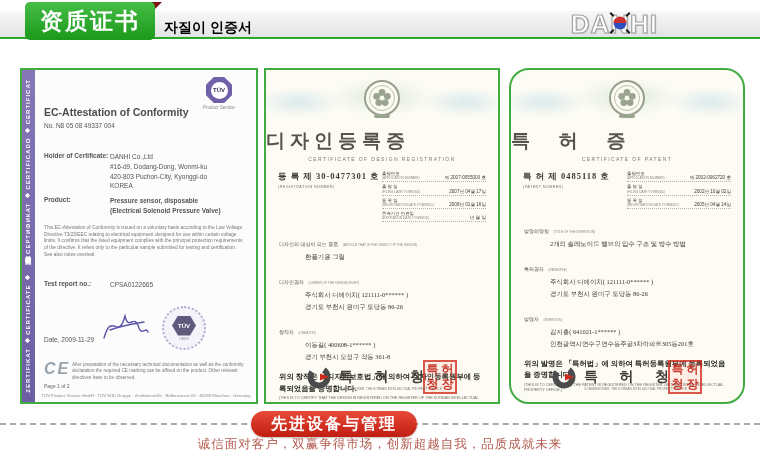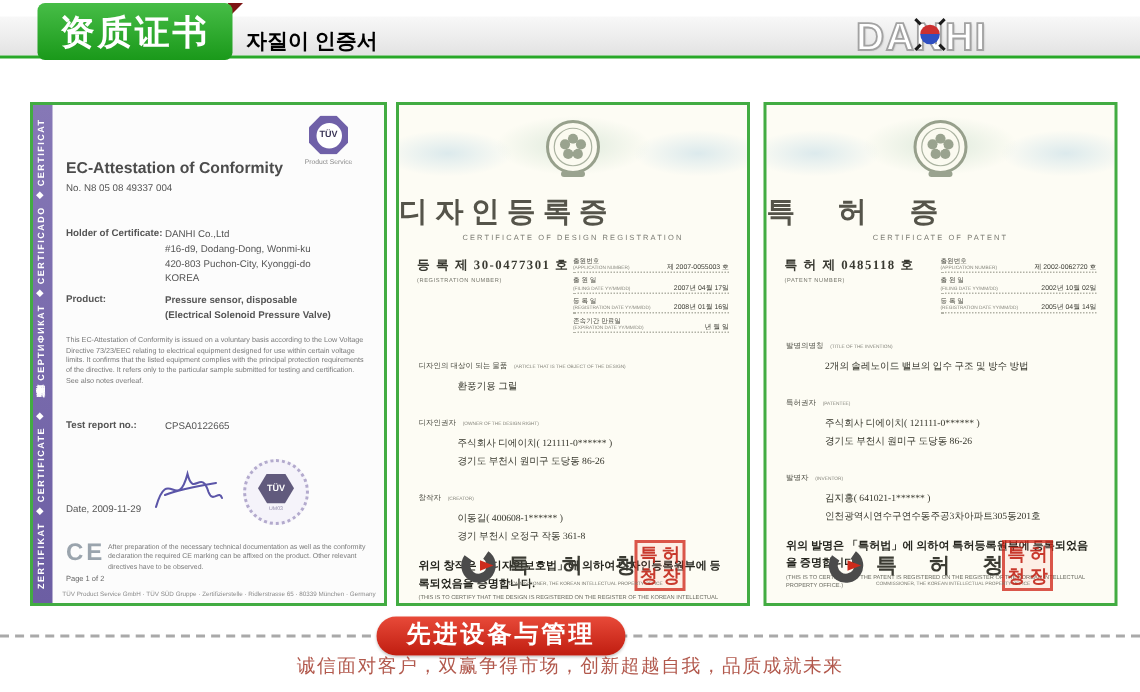--- a/index.html
+++ b/index.html
@@ -28,21 +28,21 @@
   .tm1 { top:-3px; left:-4px; transform:rotate(45deg); }
   .tm2 { top:-3px; right:-4px; transform:rotate(-45deg); }
   .tm3 { bottom:-3px; left:-4px; transform:rotate(-45deg); }
   .tm4 { bottom:-3px; right:-4px; transform:rotate(45deg); }
 
   
   .cert { position:absolute; top:68px; height:336px; border:2px solid #42ac42;
     background:#fdfcf4; overflow:hidden; }
   .cert1 { left:20px;  width:238px; background:#fcfcfc; }
   .cert2 { left:264px; width:236px; }
-  .cert3 { left:509px; width:236px; }
+  .cert3 { left:509px; width:236px;border-radius:20px; }
 
   
   .band { position:absolute; left:0; top:0; bottom:0; width:13px;
     background:linear-gradient(#8678b6,#6c5ea3); display:flex; align-items:center; justify-content:center; }
   .band span { writing-mode:vertical-rl; transform:rotate(180deg); font-size:6px;
     color:#fff; letter-spacing:1px; white-space:nowrap; font-weight:bold; }
   .tuv-logo { position:absolute; right:14px; top:7px; width:46px; text-align:center; }
   .tuv-oct { width:26px; height:26px; margin:0 auto; background:#6f60a8;
     clip-path:polygon(30% 0,70% 0,100% 30%,100% 70%,70% 100%,30% 100%,0 70%,0 30%);
     display:flex; align-items:center; justify-content:center; }
@@ -60,21 +60,21 @@
   .c1-sig { position:absolute; left:76px; top:238px; }
   .c1-date { position:absolute; left:22px; top:266px; font-size:6.5px; color:#555; }
   .c1-seal { position:absolute; left:140px; top:236px; width:44px; height:44px;
     border:2px dotted #b3aacd; border-radius:50%; background:#f5f3fa;
     display:flex; flex-direction:column; align-items:center; justify-content:center; }
   .c1-seal-hex { width:24px; height:20px; background:#615a7d;
     clip-path:polygon(25% 0,75% 0,100% 50%,75% 100%,25% 100%,0 50%);
     color:#fff; font-size:6px; font-weight:bold; text-align:center; line-height:20px; }
   .c1-seal-sub { font-size:3.5px; color:#8d86a8; margin-top:1px; }
   .c1-ce { position:absolute; left:22px; top:290px; font-size:16px; font-weight:bold;
-    color:#9aa4ad; letter-spacing:2px; }
+    color:#9aa4ad; letter-spacing:2px;font-style:italic; }
   .c1-ce-note { position:absolute; left:50px; top:292px; right:8px; font-size:4.6px;
     color:#787878; line-height:1.4; }
   .c1-page { position:absolute; left:22px; top:313px; font-size:5px; color:#666; }
   .c1-footer { position:absolute; left:18px; top:323px; right:4px; font-size:4.2px;
     color:#8a8a8a; text-align:center; }
 
   
   .k-guilloche { position:absolute; top:0; left:0; right:0; height:52px;
     background:
       radial-gradient(ellipse 62px 22px at 14% 62%, rgba(150,195,220,.32), transparent 70%),

